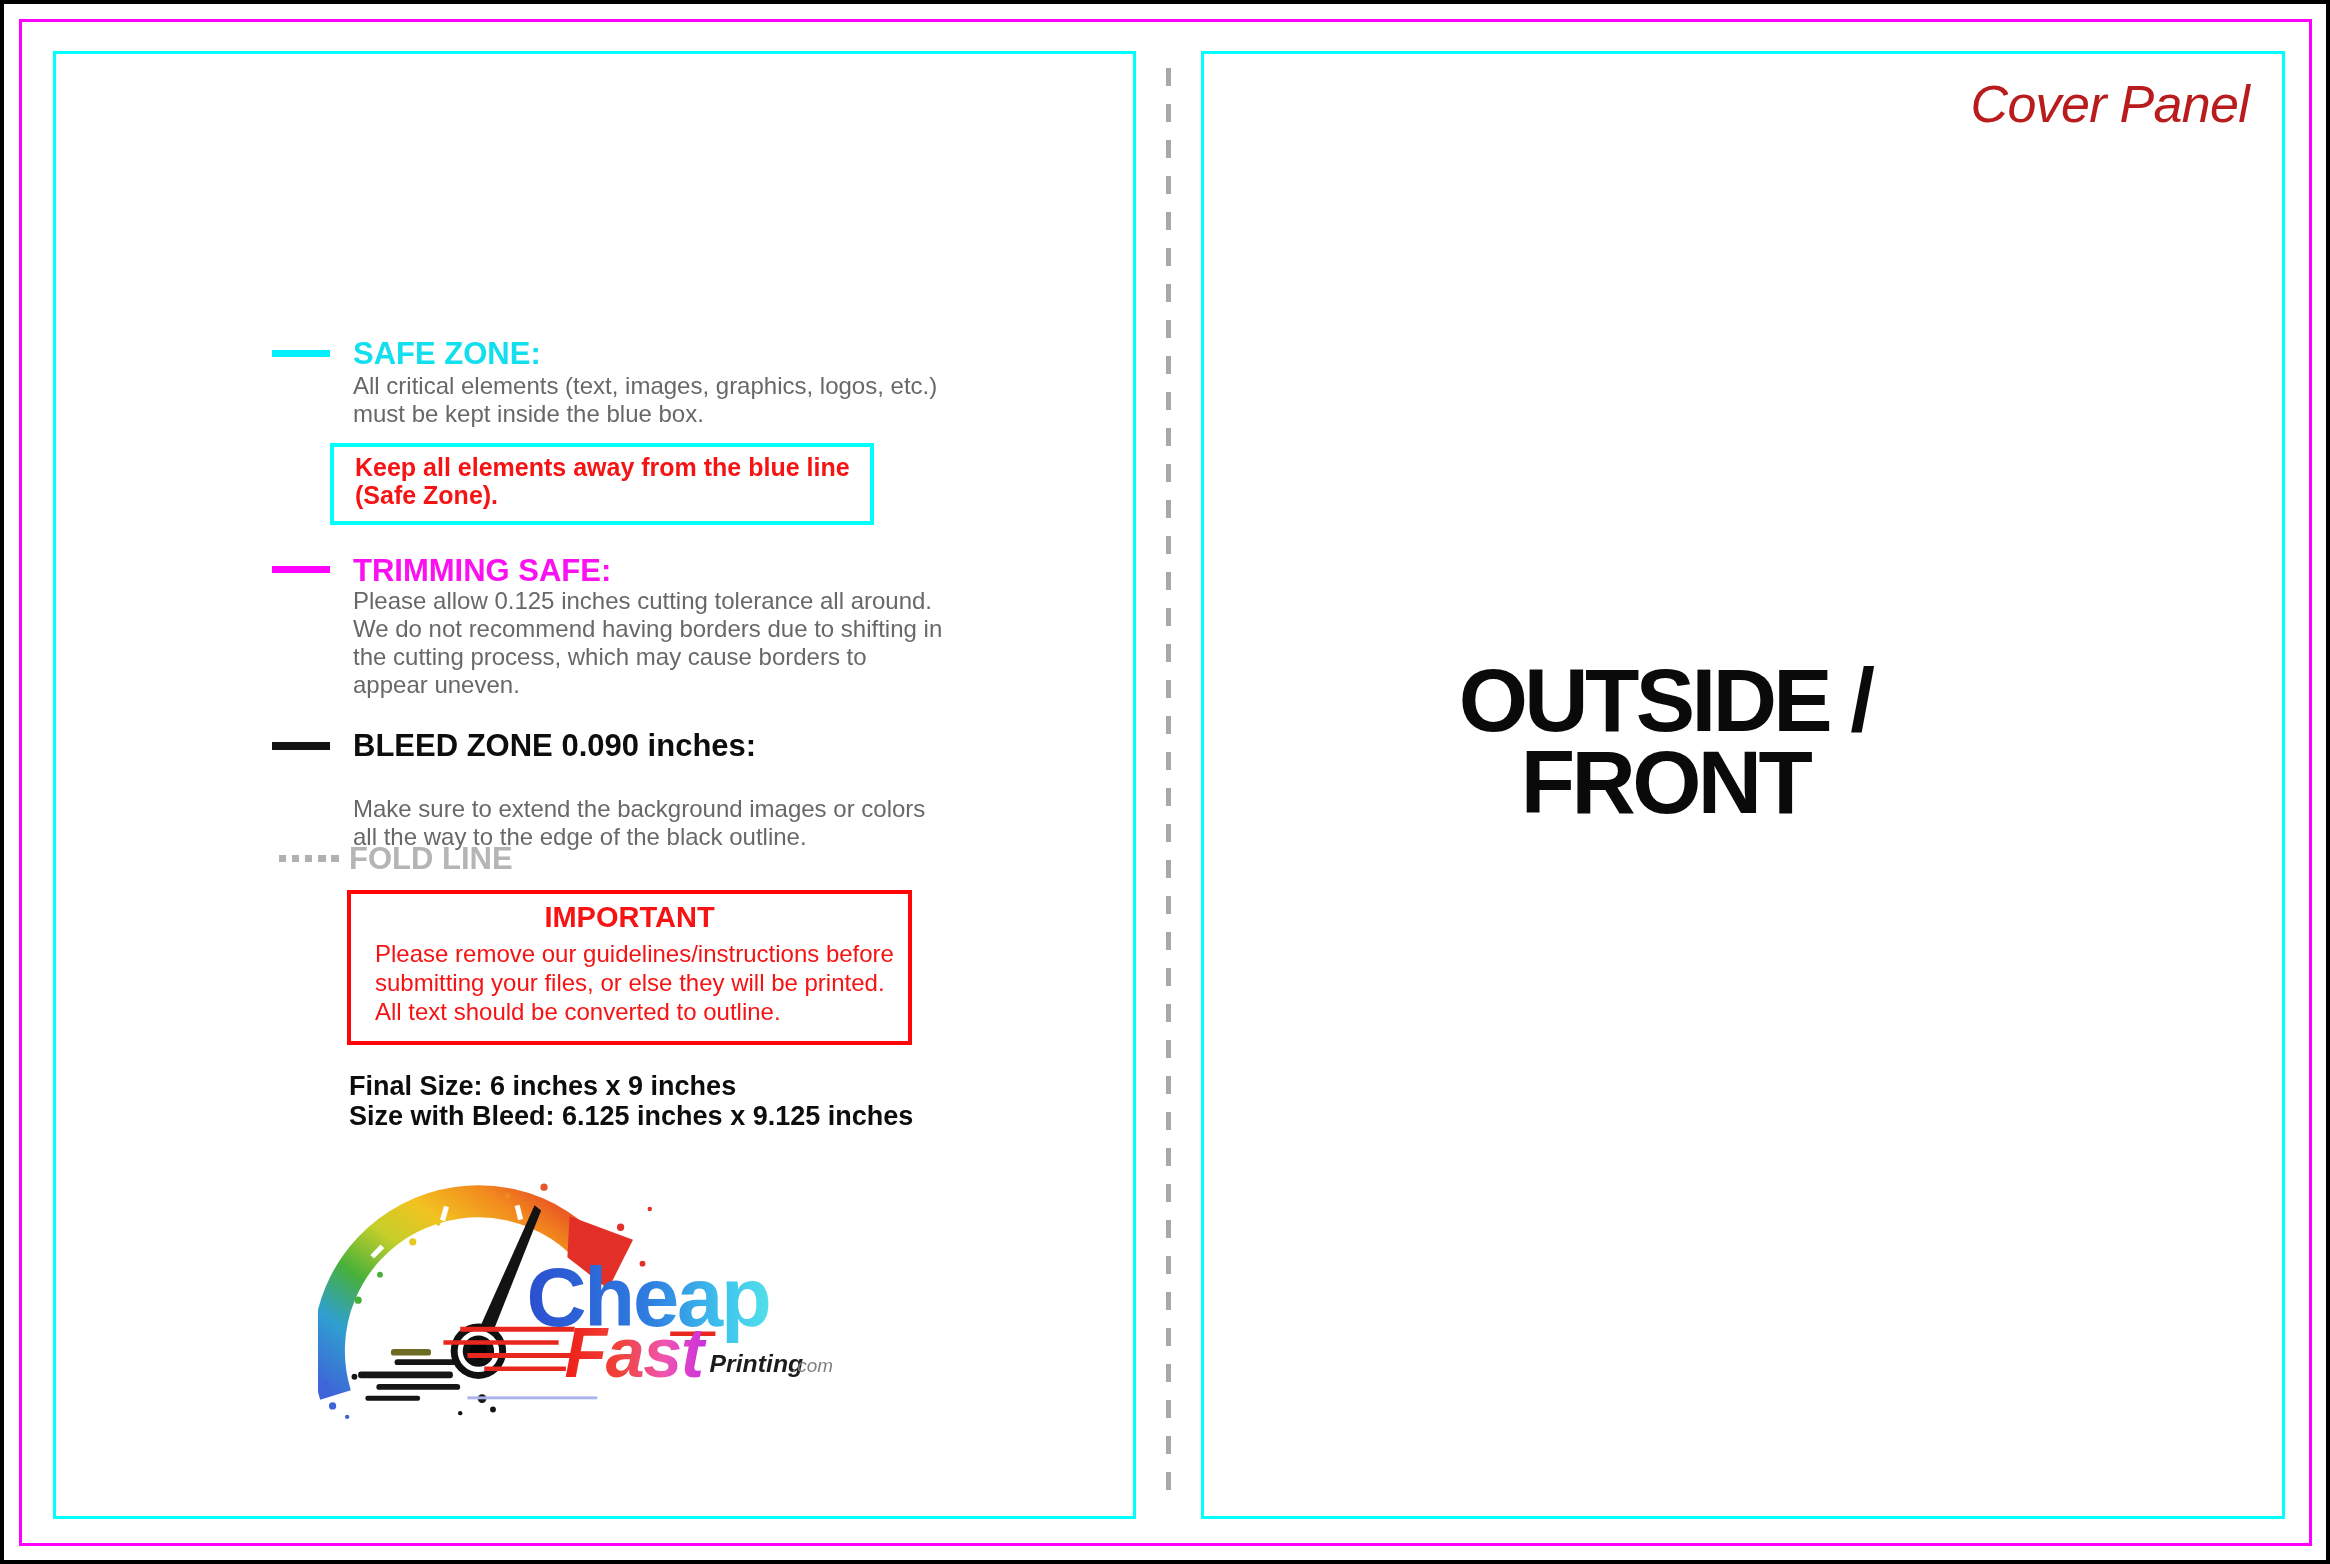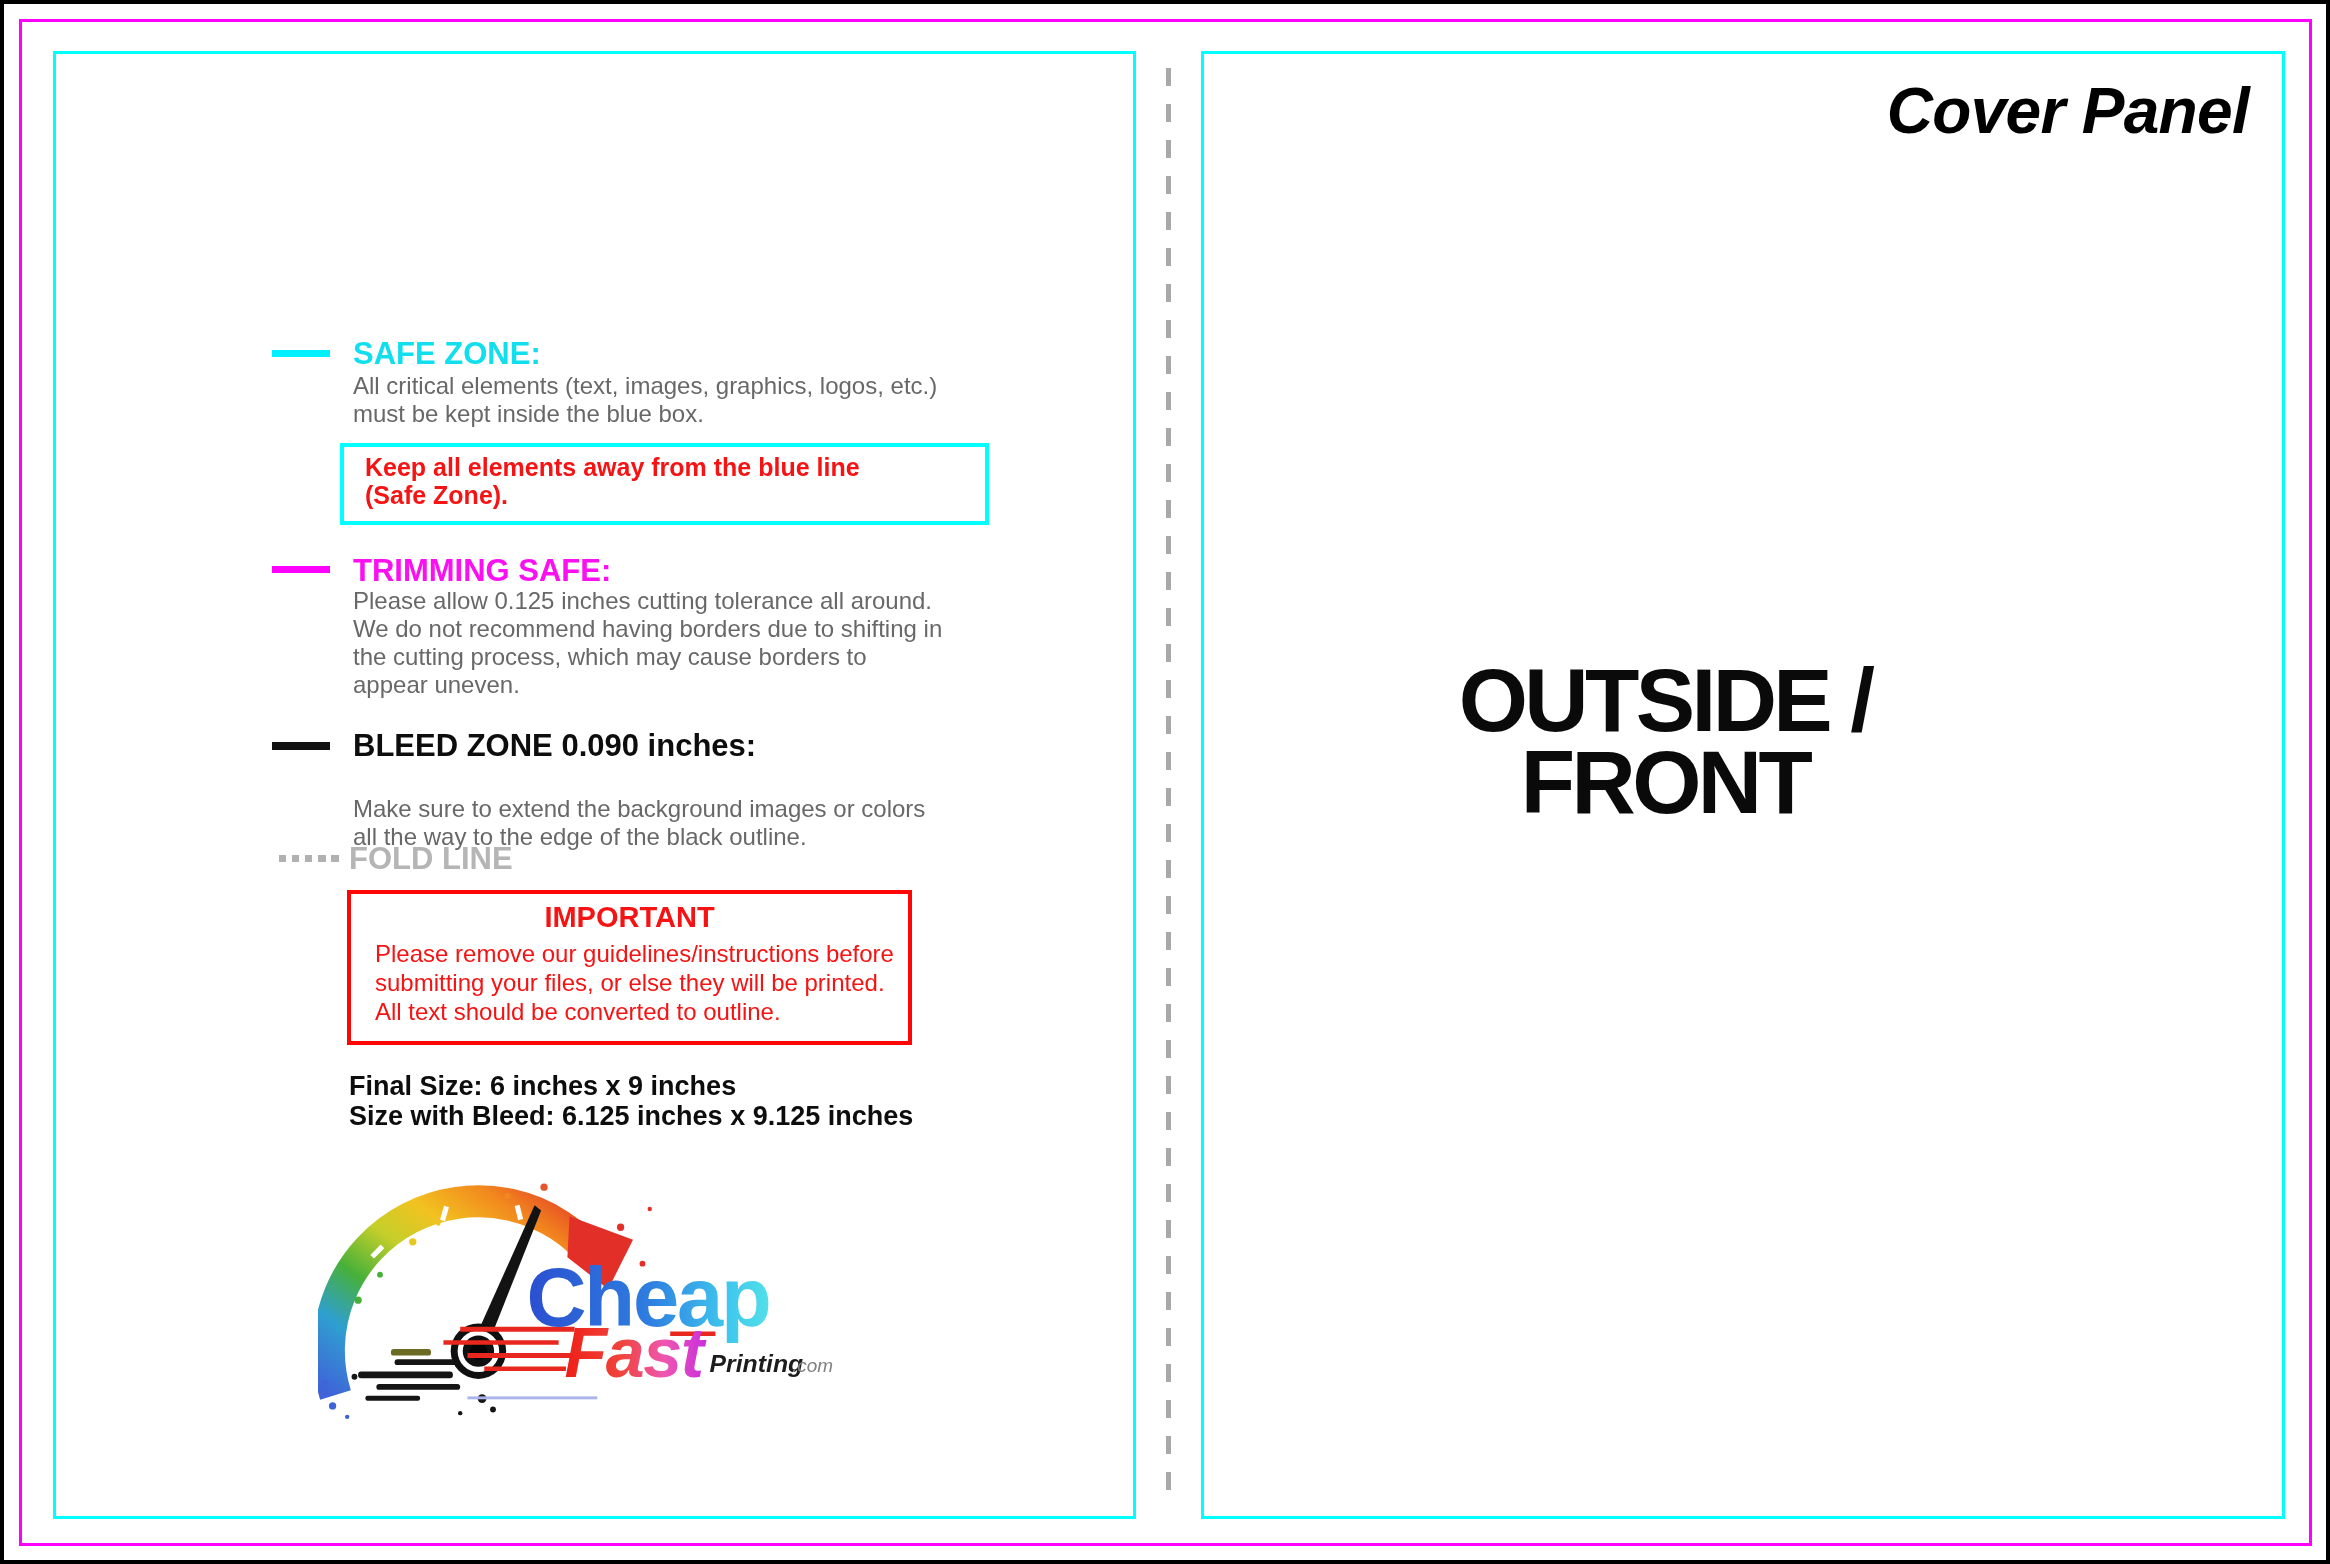--- a/index.html
+++ b/index.html
@@ -41,21 +41,21 @@
   .h-bleed{top:726px;color:#0d0d0d;}
   .h-fold{top:839px;color:#b5b5b5;left:345px;}
   .bodytext{
     position:absolute;left:349px;
     font-size:24px;line-height:28px;color:#686868;white-space:nowrap;
   }
   .safe-body{top:368px;}
   .trim-body{top:583px;line-height:28px;}
   .bleed-body{top:759px;margin-top:32px;}
   .callout-cyan{
-    position:absolute;left:336px;top:439px;width:649px;height:82px;
+    position:absolute;left:326px;top:439px;width:544px;height:82px;
     border:4.4px solid #00ffff;box-sizing:border-box;text-decoration:underline;
   }
   .callout-cyan .txt{
     position:absolute;left:21px;top:5.8px;
     font-size:25px;font-weight:bold;line-height:28.5px;color:#f51313;white-space:nowrap;
   }
   .fold-sample{position:absolute;left:275px;top:851px;display:flex;gap:5.8px;}
   .fold-sample span{display:block;width:7.3px;height:6.6px;background:#b1b1b1;}
   .important-box{
     position:absolute;left:343px;top:886px;width:565px;height:155px;
@@ -68,22 +68,22 @@
   .important-box .txt{
     position:absolute;left:24px;top:45px;
     font-size:24px;line-height:29px;color:#f51313;white-space:nowrap;
   }
   .final-sizes{
     position:absolute;left:345px;top:1067px;
     font-size:27px;font-weight:bold;line-height:30px;color:#0d0d0d;white-space:nowrap;
   }
   .cover-label{
     position:absolute;right:77px;top:70px;
-    font-size:64px;font-weight:bold;font-style:italic;
-    color:#000000;letter-spacing:-0.7px;white-space:nowrap;
+    font-size:52px;font-weight:normal;font-style:italic;
+    color:#b91c1c;letter-spacing:-0.7px;white-space:nowrap;
   }
   .panel-title{
     position:absolute;left:1197px;top:655px;width:928px;
     text-align:center;color:#0a0a0a;
     font-size:89px;font-weight:bold;line-height:82px;letter-spacing:-3.6px;
   }
   #logo{position:absolute;left:314px;top:1161px;}
   .logo-cheap{font-family:"Liberation Sans",sans-serif;font-weight:bold;font-size:114px;letter-spacing:-3px;}
   .logo-fast{font-family:"Liberation Sans",sans-serif;font-weight:bold;font-style:italic;font-size:96px;letter-spacing:-2px;}
   .logo-printing{font-family:"Liberation Sans",sans-serif;font-weight:bold;font-style:italic;font-size:34px;}

